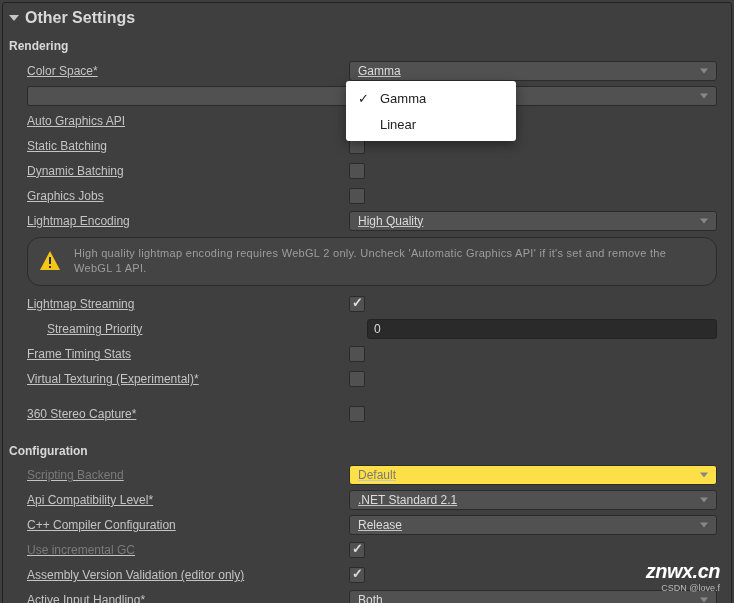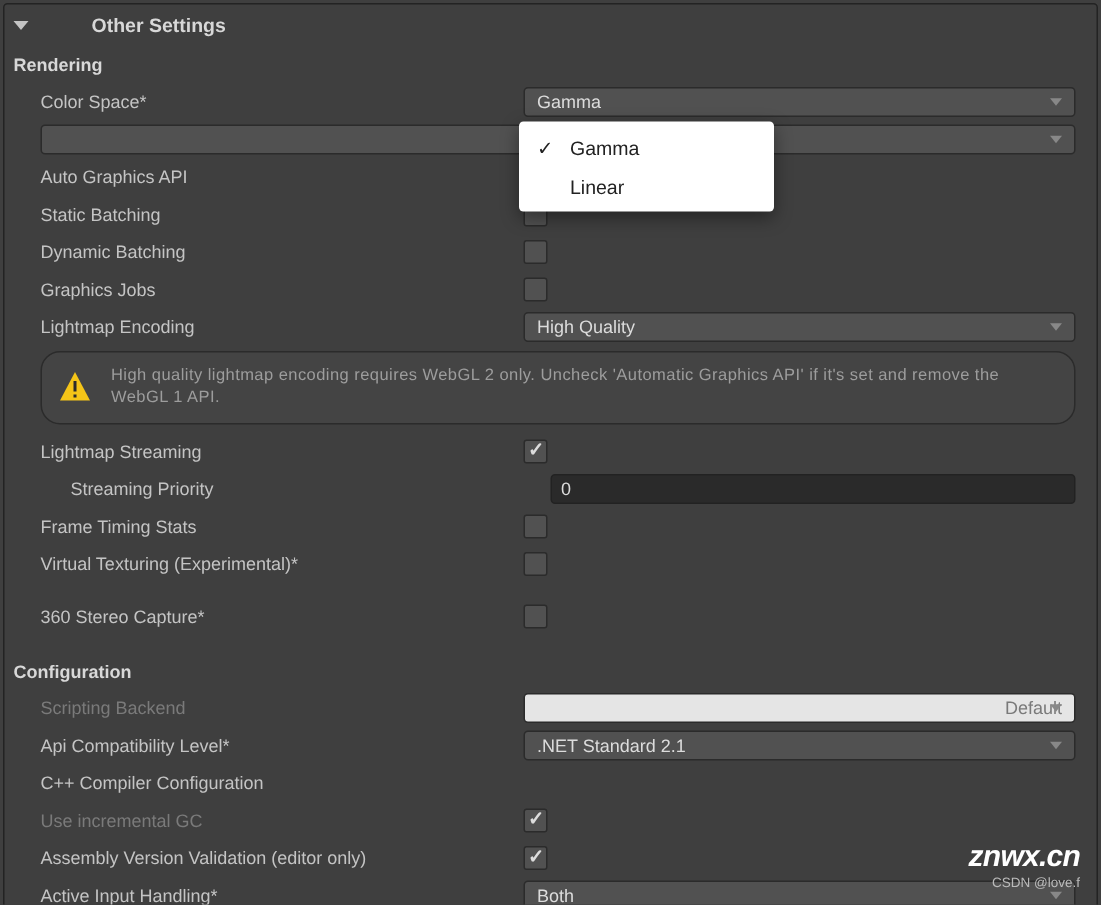--- a/index.html
+++ b/index.html
@@ -19,23 +19,22 @@
       margin: 2px;
       padding-bottom: 10px;
       background: #3f3f3f;
     }
     .section-header {
       display: flex;
       align-items: center;
       padding: 6px 6px;
       font-weight: bold;
       color: #d8d8d8;
-      font-size: 13px;
+      font-size: 16px;
       border-bottom: 1px solid transparent;
-      gap: 36px;
     }
     .foldout-arrow {
       width: 0; height: 0;
       border-left: 5px solid transparent;
       border-right: 5px solid transparent;
       border-top: 6px solid #c4c4c4;
       margin-right: 6px;
     }
     .sub-heading {
       font-weight: bold;
@@ -43,20 +42,21 @@
       font-size: 12px;
       padding: 5px 6px 5px 6px;
     }
     .config-heading { margin-top: 12px; }
     .row {
       display: flex;
       align-items: center;
       height: 25px;
       padding-left: 24px;
       padding-right: 14px;
+      text-decoration: underline;
     }
     .row.indent { padding-left: 44px; gap: 18px; }
     .row.gap-above { margin-top: 10px; }
     .label {
       width: 322px;
       flex: 0 0 322px;
       color: #c4c4c4;
       white-space: nowrap;
     }
     .label.disabled { color: #7a7a7a; }
@@ -67,24 +67,23 @@
       background: #515151;
       border: 1px solid #2b2b2b;
       border-radius: 3px;
       display: flex;
       align-items: center;
       padding: 0 8px;
       color: #dcdcdc;
       cursor: pointer;
     }
     .dropdown.disabled {
-      background: #e5e5e5;
+      background: #fde047;
       color: #7a7a7a;
       cursor: default;
-      justify-content: flex-end;
     }
     .dropdown::after {
       content: "";
       position: absolute;
       right: 8px;
       top: 50%;
       width: 0; height: 0;
       border-left: 4px solid transparent;
       border-right: 4px solid transparent;
       border-top: 5px solid #888;
@@ -302,20 +301,25 @@
     <div class="label">Api Compatibility Level*</div>
     <div class="value">
       <div class="dropdown">
         <span>.NET Standard 2.1</span>
       </div>
     </div>
   </div>
 
   <div class="row">
     <div class="label">C++ Compiler Configuration</div>
+    <div class="value">
+      <div class="dropdown">
+        <span>Release</span>
+      </div>
+    </div>
   </div>
 
   <div class="row">
     <div class="label disabled">Use incremental GC</div>
     <div class="value">
         <div class="checkbox checked"></div>
       </div>
   </div>
 
   <div class="row">

